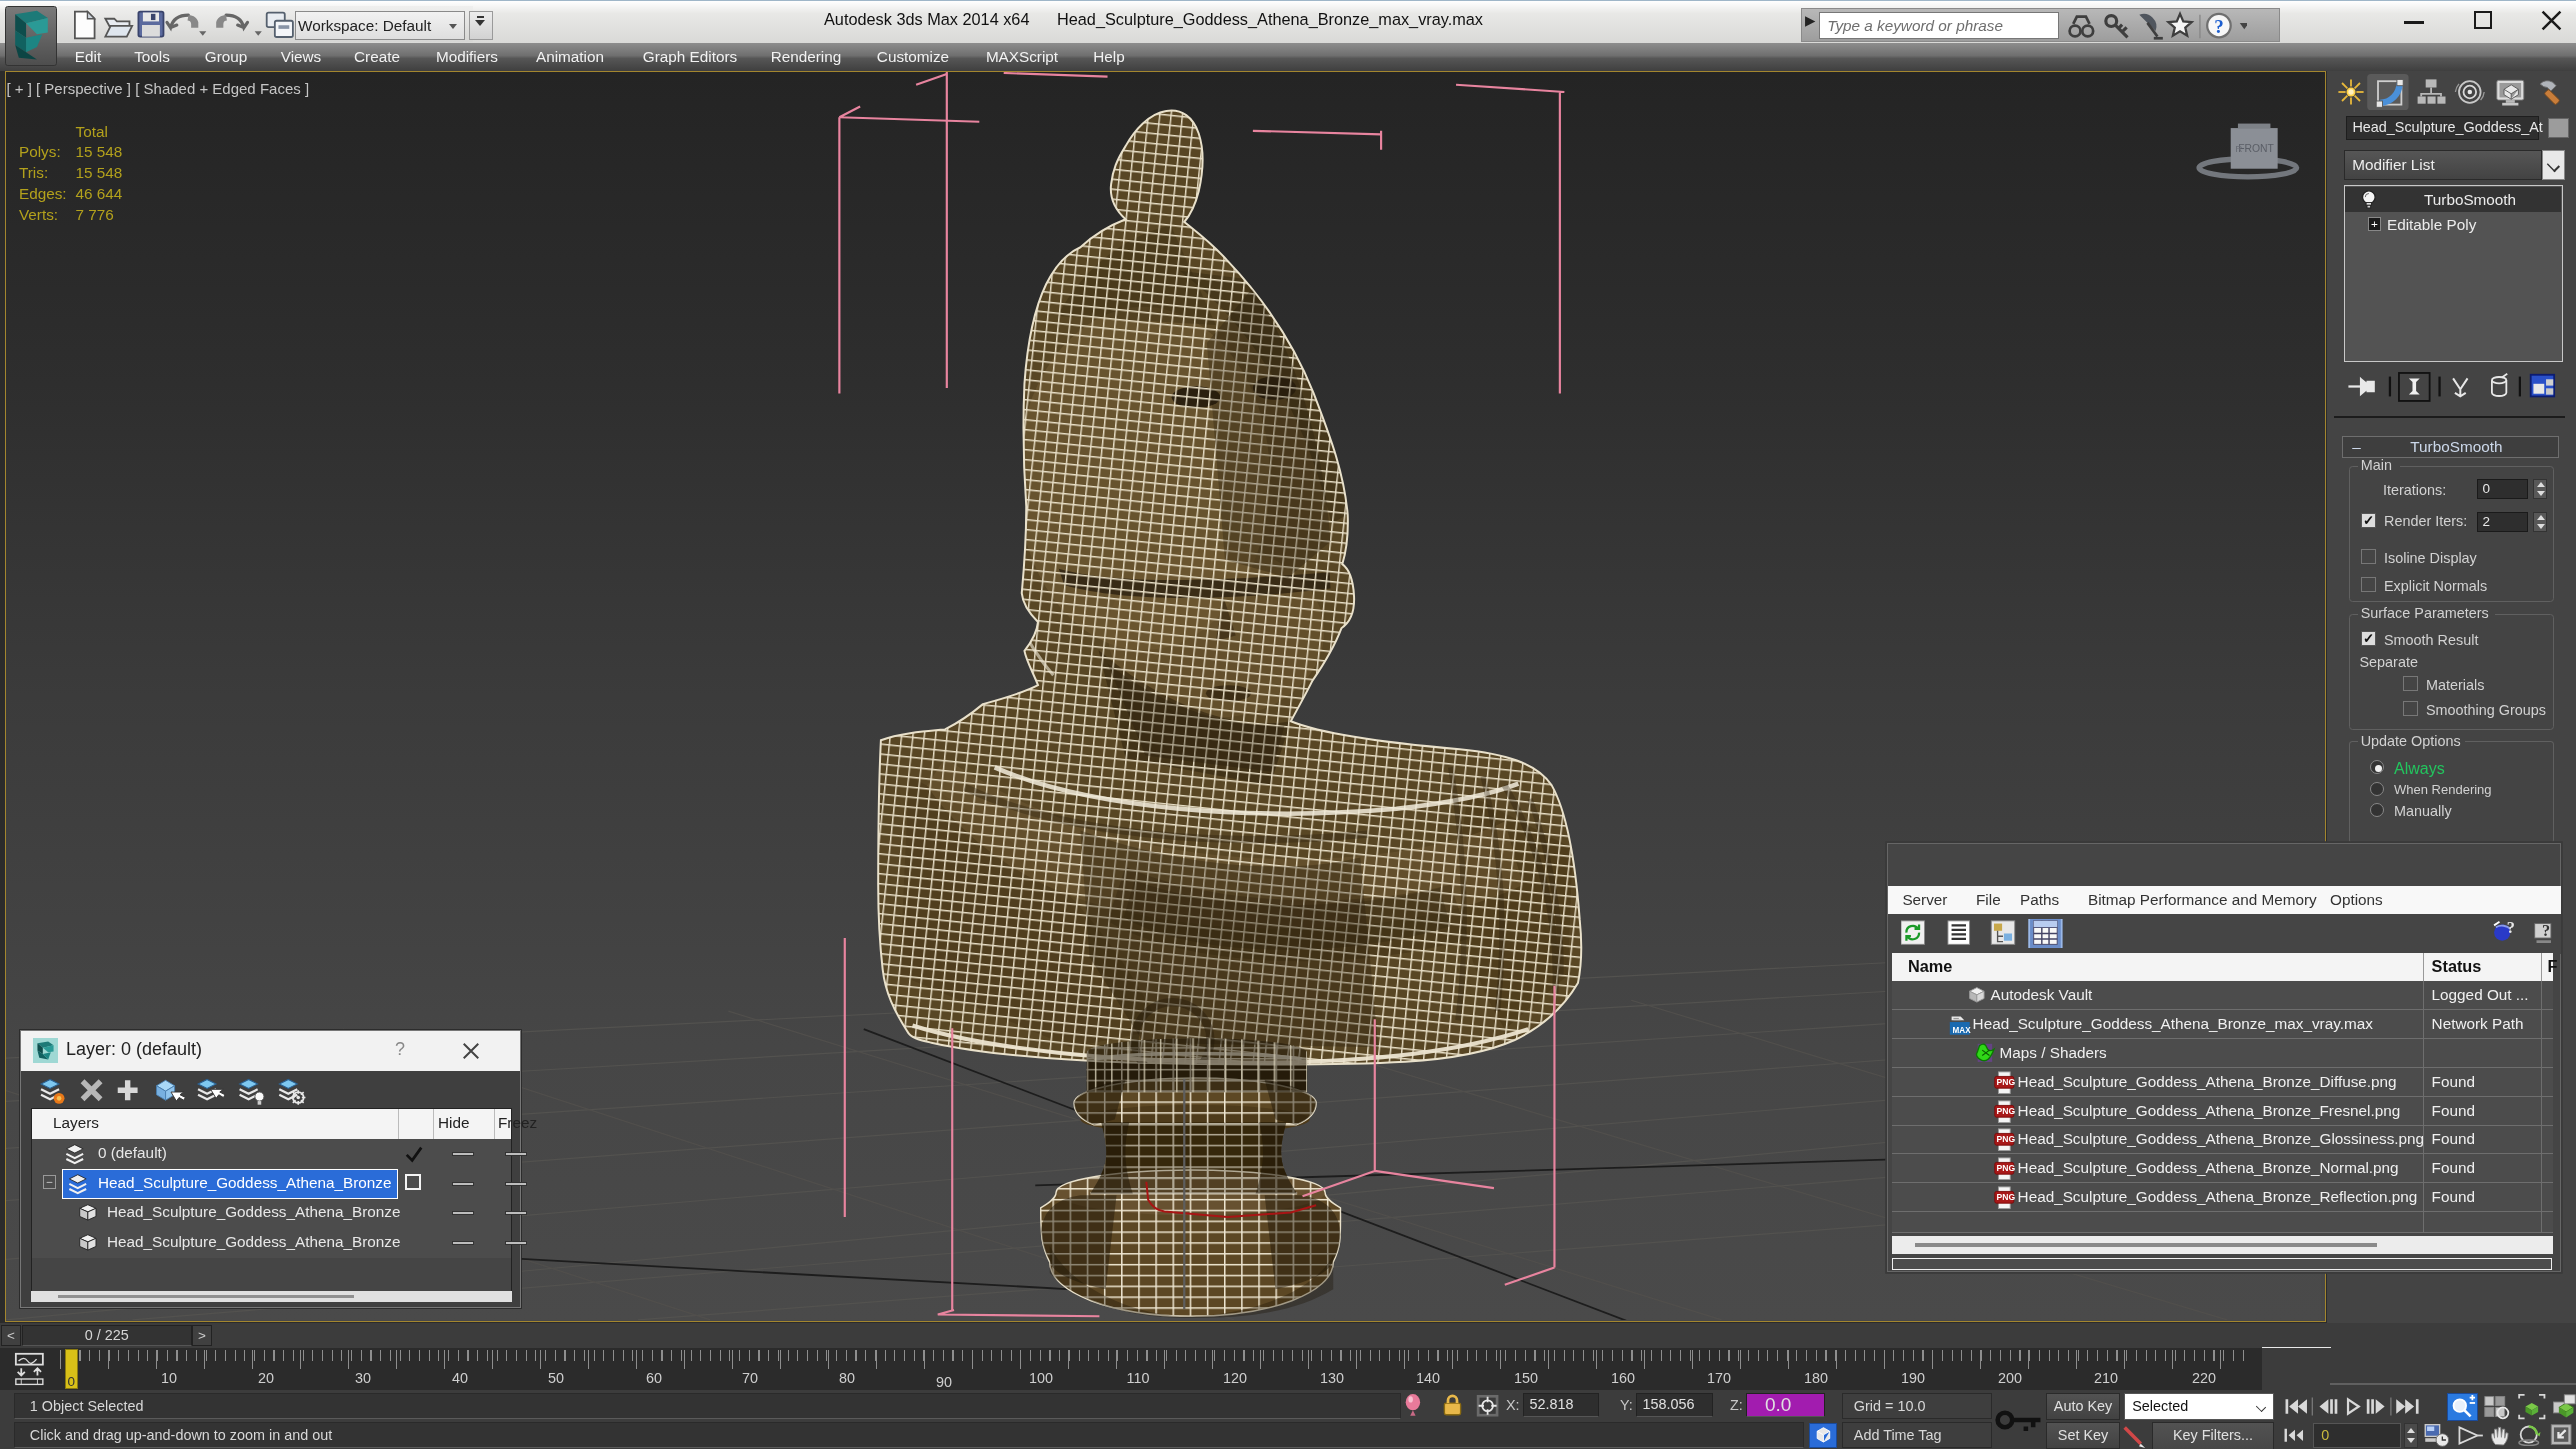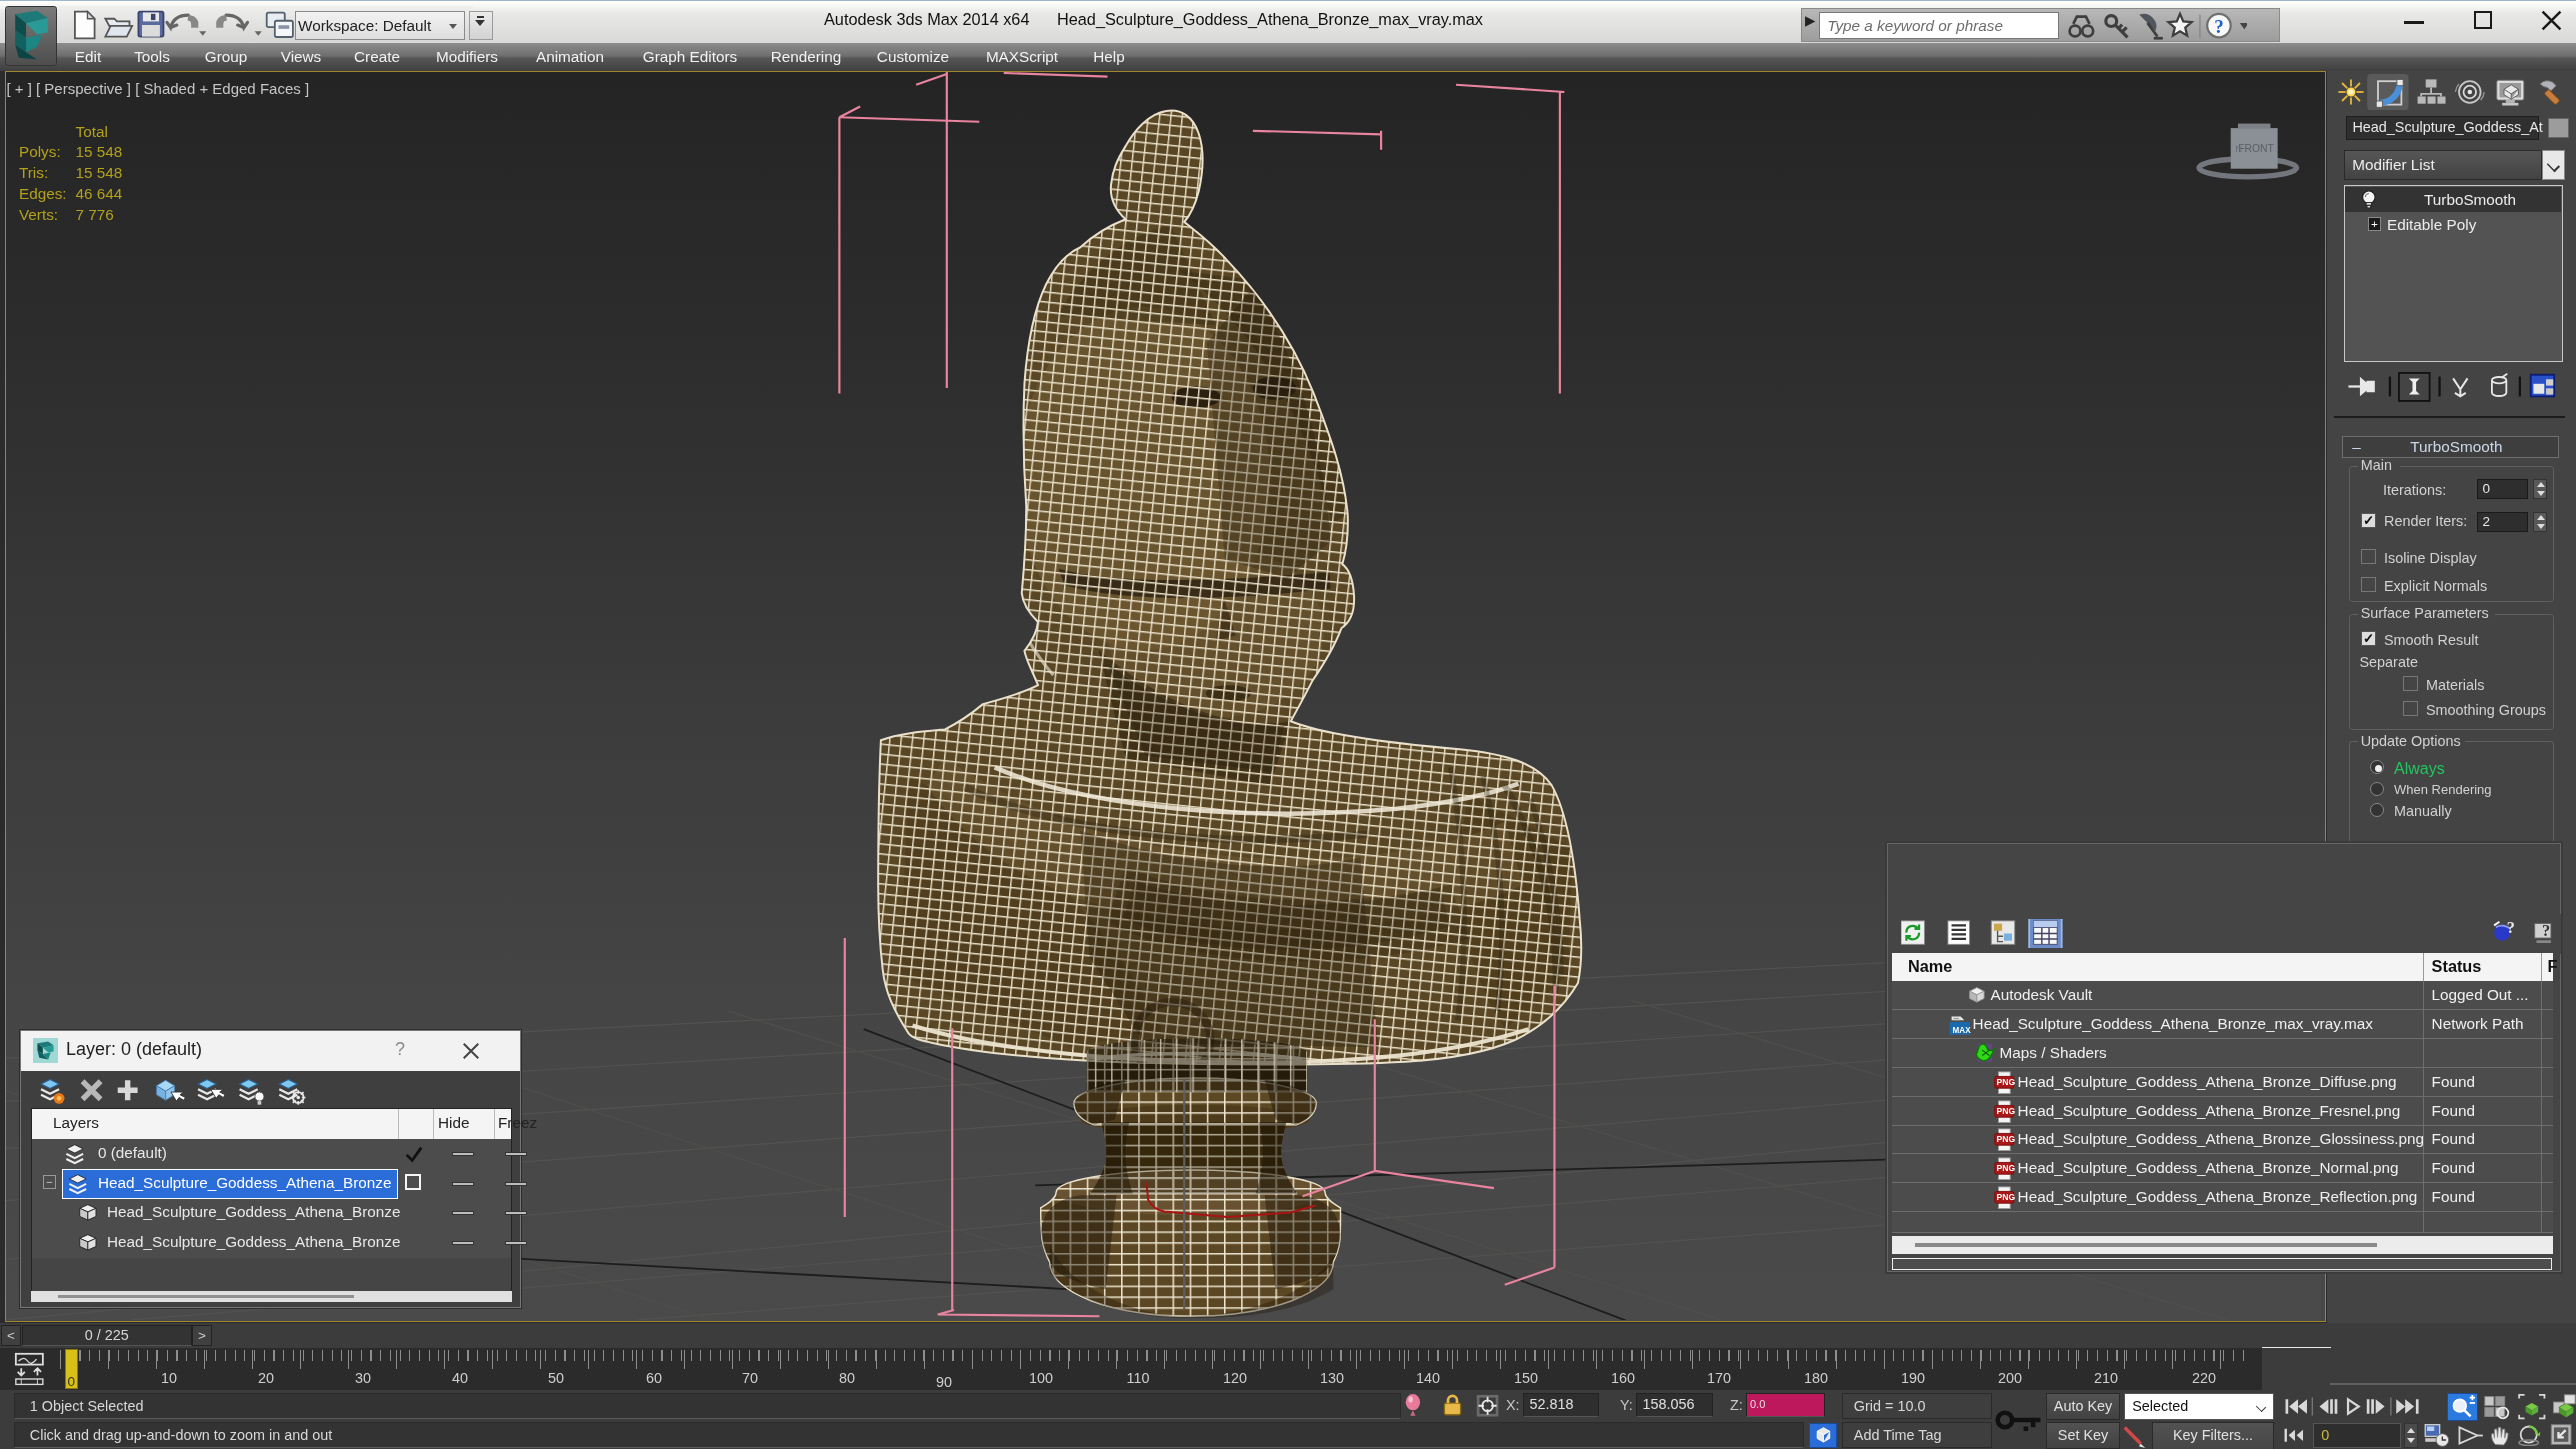--- a/index.html
+++ b/index.html
@@ -523,21 +523,21 @@
         <rect x="3" y="3" width="18" height="18" fill="#3a3a3a"></rect>
         <circle cx="12" cy="12" r="6" fill="none" stroke="#e8e8e8" stroke-width="2"></circle>
         <path d="M12 2 v6 M12 16 v6 M2 12 h6 M16 12 h6" stroke="#e8e8e8" stroke-width="2"></path>
       </g>
   </svg>
   <div class="abs" style="left:1506px;top:74px;color:#c8c8c8;font-size:14.4px">X:</div>
   <div class="abs" style="left:1523px;top:70px;width:76px;height:23.5px;background:#2e2e2e;border:0.9px solid #222;border-bottom-color:#555;color:#e0e0e0;font-size:14.4px;line-height:21.7px;padding-left:5.4px">52.818</div>
   <div class="abs" style="left:1620px;top:74px;color:#c8c8c8;font-size:14.4px">Y:</div>
   <div class="abs" style="left:1636px;top:70px;width:77px;height:23.5px;background:#2e2e2e;border:0.9px solid #222;border-bottom-color:#555;color:#e0e0e0;font-size:14.4px;line-height:21.7px;padding-left:5.4px">158.056</div>
   <div class="abs" style="left:1730px;top:74px;color:#c8c8c8;font-size:14.4px">Z:</div>
-  <div class="abs" style="left:1746px;top:70px;width:79px;height:23.5px;background:#be185d;border:0.9px solid #222;border-bottom-color:#555;color:#e0e0e0;font-size:11px;line-height:21.7px;padding-left:3px">0.0</div>
+  <div class="abs" style="left:1746px;top:70px;width:79px;height:23.5px;background:#a21caf;border:0.9px solid #222;border-bottom-color:#555;color:#e0e0e0;font-size:19px;line-height:21.7px;padding-left:18px">0.0</div>
   <div class="abs" style="left:1842px;top:70px;width:150px;height:26px;background:#3e3e3e;border:0.9px solid #2a2a2a;color:#d8d8d8;font-size:14.4px;line-height:24.4px;padding-left:10.8px">Grid = 10.0</div>
 
   <div class="abs" style="left:13.5px;top:99px;width:1790px;height:26px;background:#333;border:0.9px solid #2a2a2a;border-bottom-color:#5a5a5a;color:#d8d8d8;font-size:14.4px;line-height:24.4px;padding-left:15.3px">Click and drag up-and-down to zoom in and out</div>
   <div class="abs" style="left:1809px;top:100px;width:28px;height:25px;background:#2a6cd8;border:0.9px solid #1a4a9a">
     <svg width="26" height="23.5" viewBox="0 0 29 26">
         <path d="M8 8 l7 -4 7 4 -7 4 z M8 8 v8 l7 4 v-8 M22 8 v8 l-7 4" fill="#e8e8e8" stroke="#fff" stroke-width="1"></path>
       </svg>
   </div>
   <div class="abs" style="left:1842px;top:99px;width:150px;height:26px;background:#3e3e3e;border:0.9px solid #2a2a2a;color:#d8d8d8;font-size:14.4px;line-height:24.4px;padding-left:10.8px">Add Time Tag</div>
 
@@ -744,20 +744,27 @@
       <span class="abs" style="left:473px;top:12.6px;width:21.7px;height:4.5px;background:#bdbdbd;border:0.9px solid #333"></span>
     </div>
     <div class="abs" style="left:0;top:149px;width:479px;height:33px;background:#454545"></div>
   </div>
   <div class="abs" style="left:10px;top:260px;width:481px;height:10.8px;background:#e0e0e0">
     <div class="abs" style="left:27px;top:3.6px;width:296px;height:3.6px;background:#909090"></div>
   </div>
 </div>
 
 <div class="abs" style="left:1887px;top:843px;width:674px;height:429px;background:#454545;border:0.9px solid #666;box-shadow:0 0 0 1.8px #3a3a3a">
+  <div class="abs" style="left:0;top:42px;width:673px;height:28px;background:#f8f8f8;color:#333;font-size:15.3px">
+    <span class="abs" style="left:14.4px;top:4.5px">Server</span>
+    <span class="abs" style="left:88px;top:4.5px">File</span>
+    <span class="abs" style="left:132px;top:4.5px">Paths</span>
+    <span class="abs" style="left:200px;top:4.5px">Bitmap Performance and Memory</span>
+    <span class="abs" style="left:442px;top:4.5px">Options</span>
+  </div>
   <div class="abs" style="left:0;top:70px;width:673px;height:40px;background:#454545">
     <svg class="abs" style="left:12.6px;top:5.4px" width="668" height="29" viewBox="0 0 740 32">
       <g transform="translate(0,2)">
           <rect x="0" y="0" width="26" height="26" fill="#f0f0f0" stroke="#888"></rect>
           <path d="M6 13 a7 7 0 0 1 13 -4 m1 -5 v5 h-5 M20 13 a7 7 0 0 1 -13 4 m-1 5 v-5 h5" stroke="#1a9a28" stroke-width="2.5" fill="none"></path>
         </g>
       <g transform="translate(52,2)">
           <rect x="0" y="0" width="24" height="26" fill="#fff" stroke="#888"></rect>
           <path d="M4 5 h16 M4 10 h16 M4 15 h16 M4 20 h16" stroke="#333" stroke-width="2.5"></path>
         </g>

